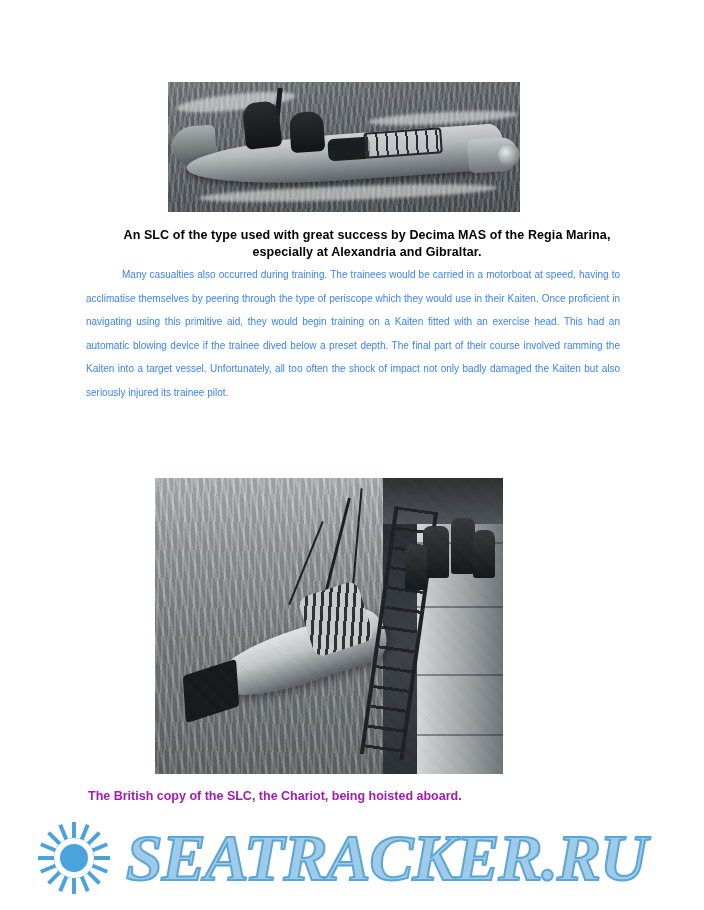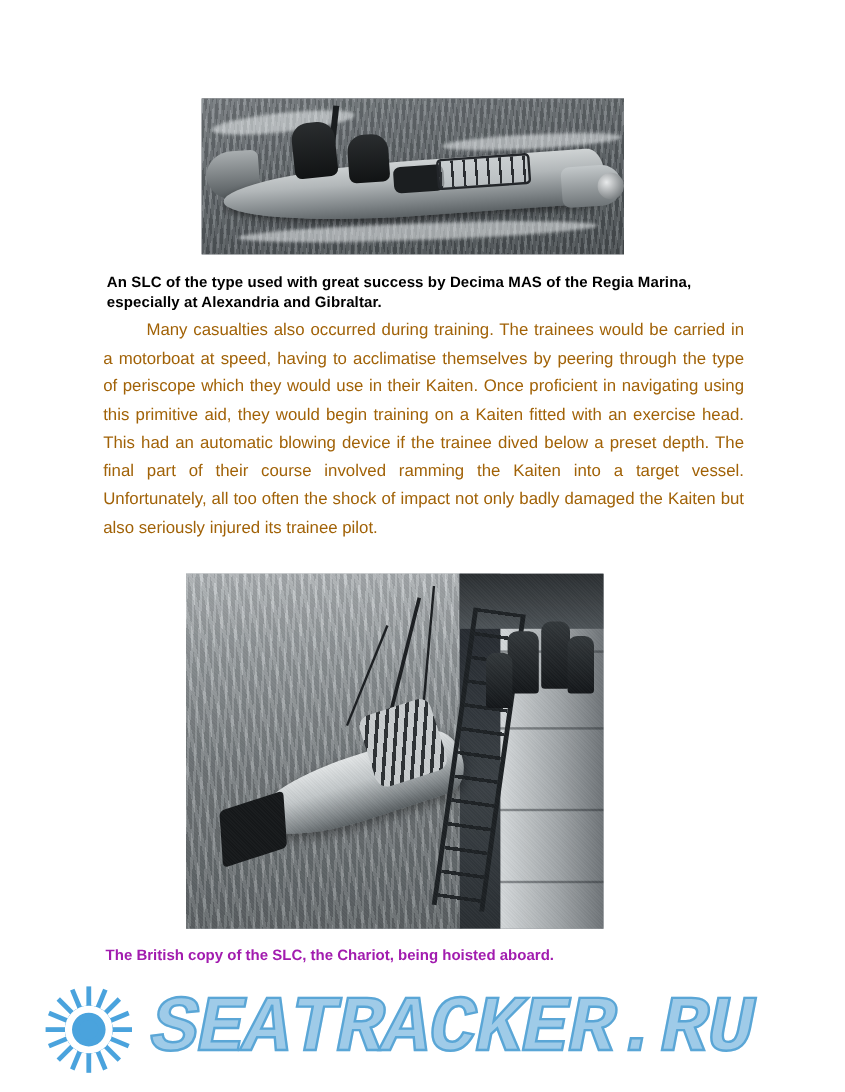--- a/index.html
+++ b/index.html
@@ -123,39 +123,40 @@
     top: 6px;
     width: 5px;
     height: 32px;
     background: #1a1d1f;
     transform: rotate(6deg);
   }
 
   
   .caption1 {
     position: absolute;
-    left: 89px;
+    left: 100px;
     top: 227px;
     width: 534px;
     font-size: 12.5px;
     font-weight: bold;
     line-height: 17px;
     color: #000;
     letter-spacing: 0.1px;
+    text-align: center;
   }
 
   
   .bodytext {
     position: absolute;
     left: 86px;
     top: 263px;
     width: 534px;
-    font-size: 14px;
+    font-size: 10px;
     line-height: 23.5px;
-    color: #a16207;
+    color: #3b82f6;
     text-align: justify;
     text-indent: 36px;
   }
 
   
   .fig2 {
     position: absolute;
     left: 155px;
     top: 478px;
     width: 348px;
@@ -309,21 +310,21 @@
     top: 2px;
     width: 4px;
     height: 72px;
     background: #4aa3dd;
     transform-origin: 50% 50%;
   }
   .wm-text {
     position: absolute;
     left: 108px;
     top: 4px;
-    font-family: Liberation Mono, monospace;
+    font-family: Liberation Serif, serif;
     font-weight: bold;
     font-style: italic;
     font-size: 66px;
     line-height: 84px;
     letter-spacing: -1px;
     color: #9fcbe8;
     -webkit-text-stroke: 2px #5aa6d6;
     text-shadow: 0 0 1px #5aa6d6;
     white-space: nowrap;
   }

